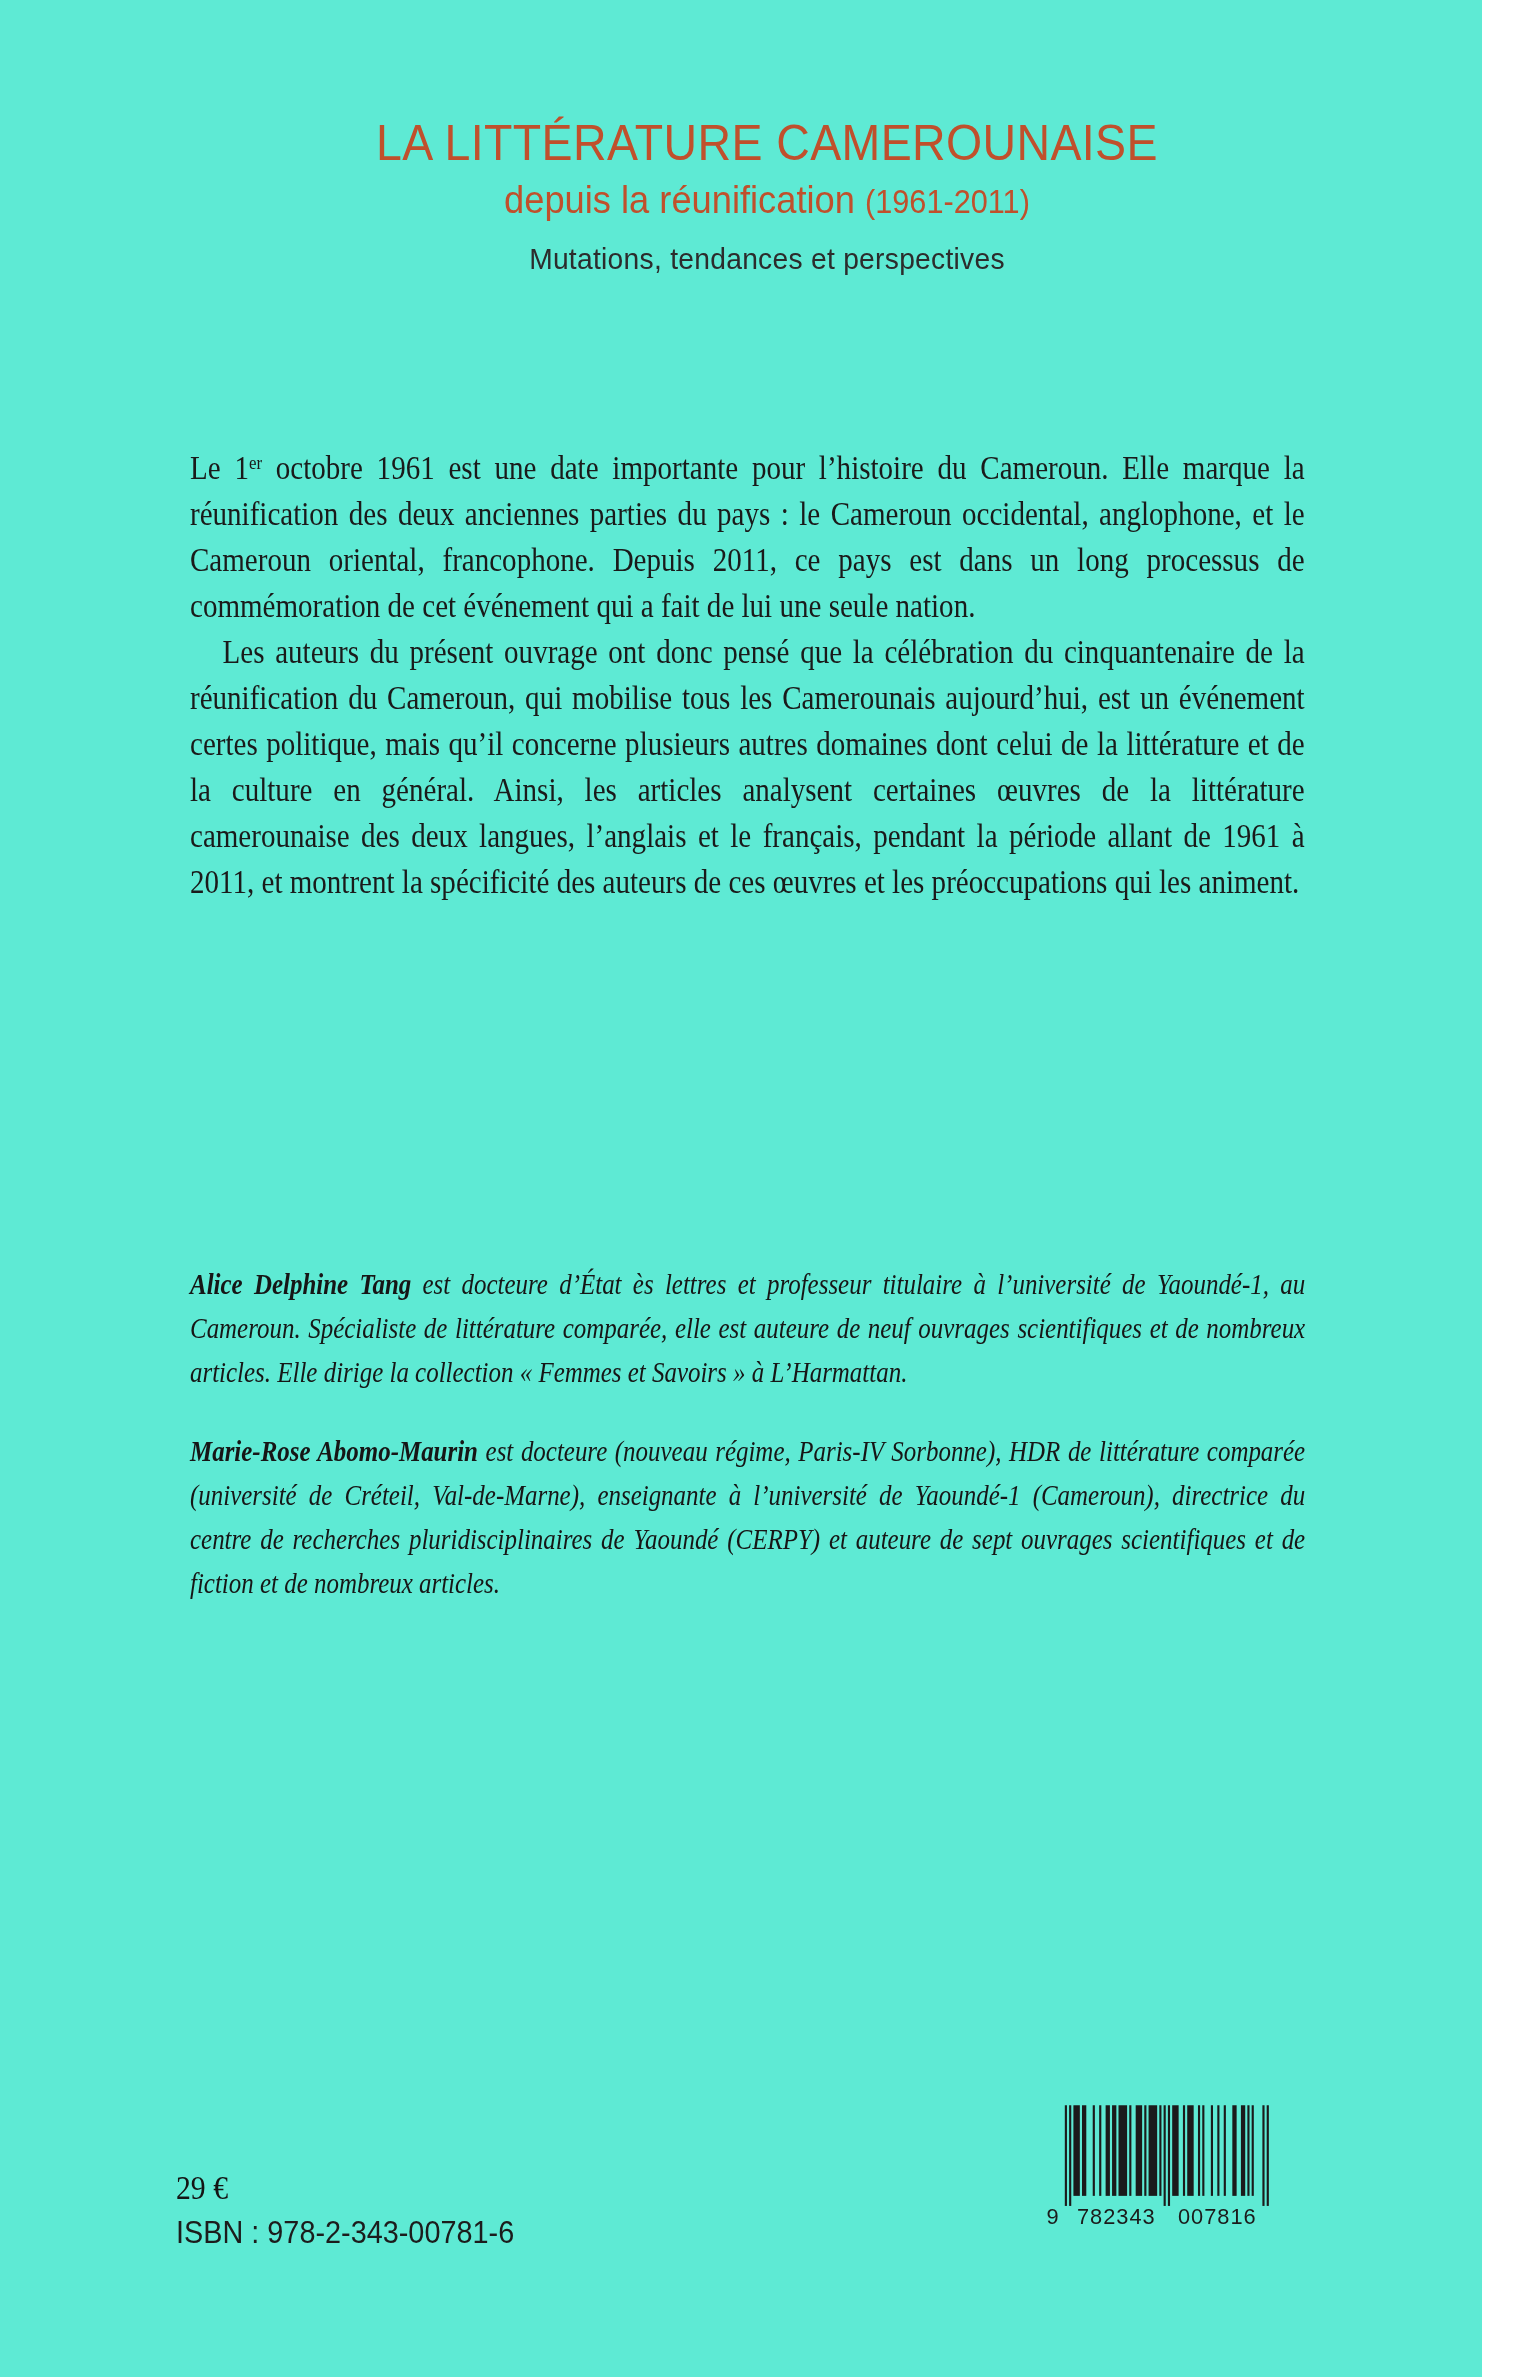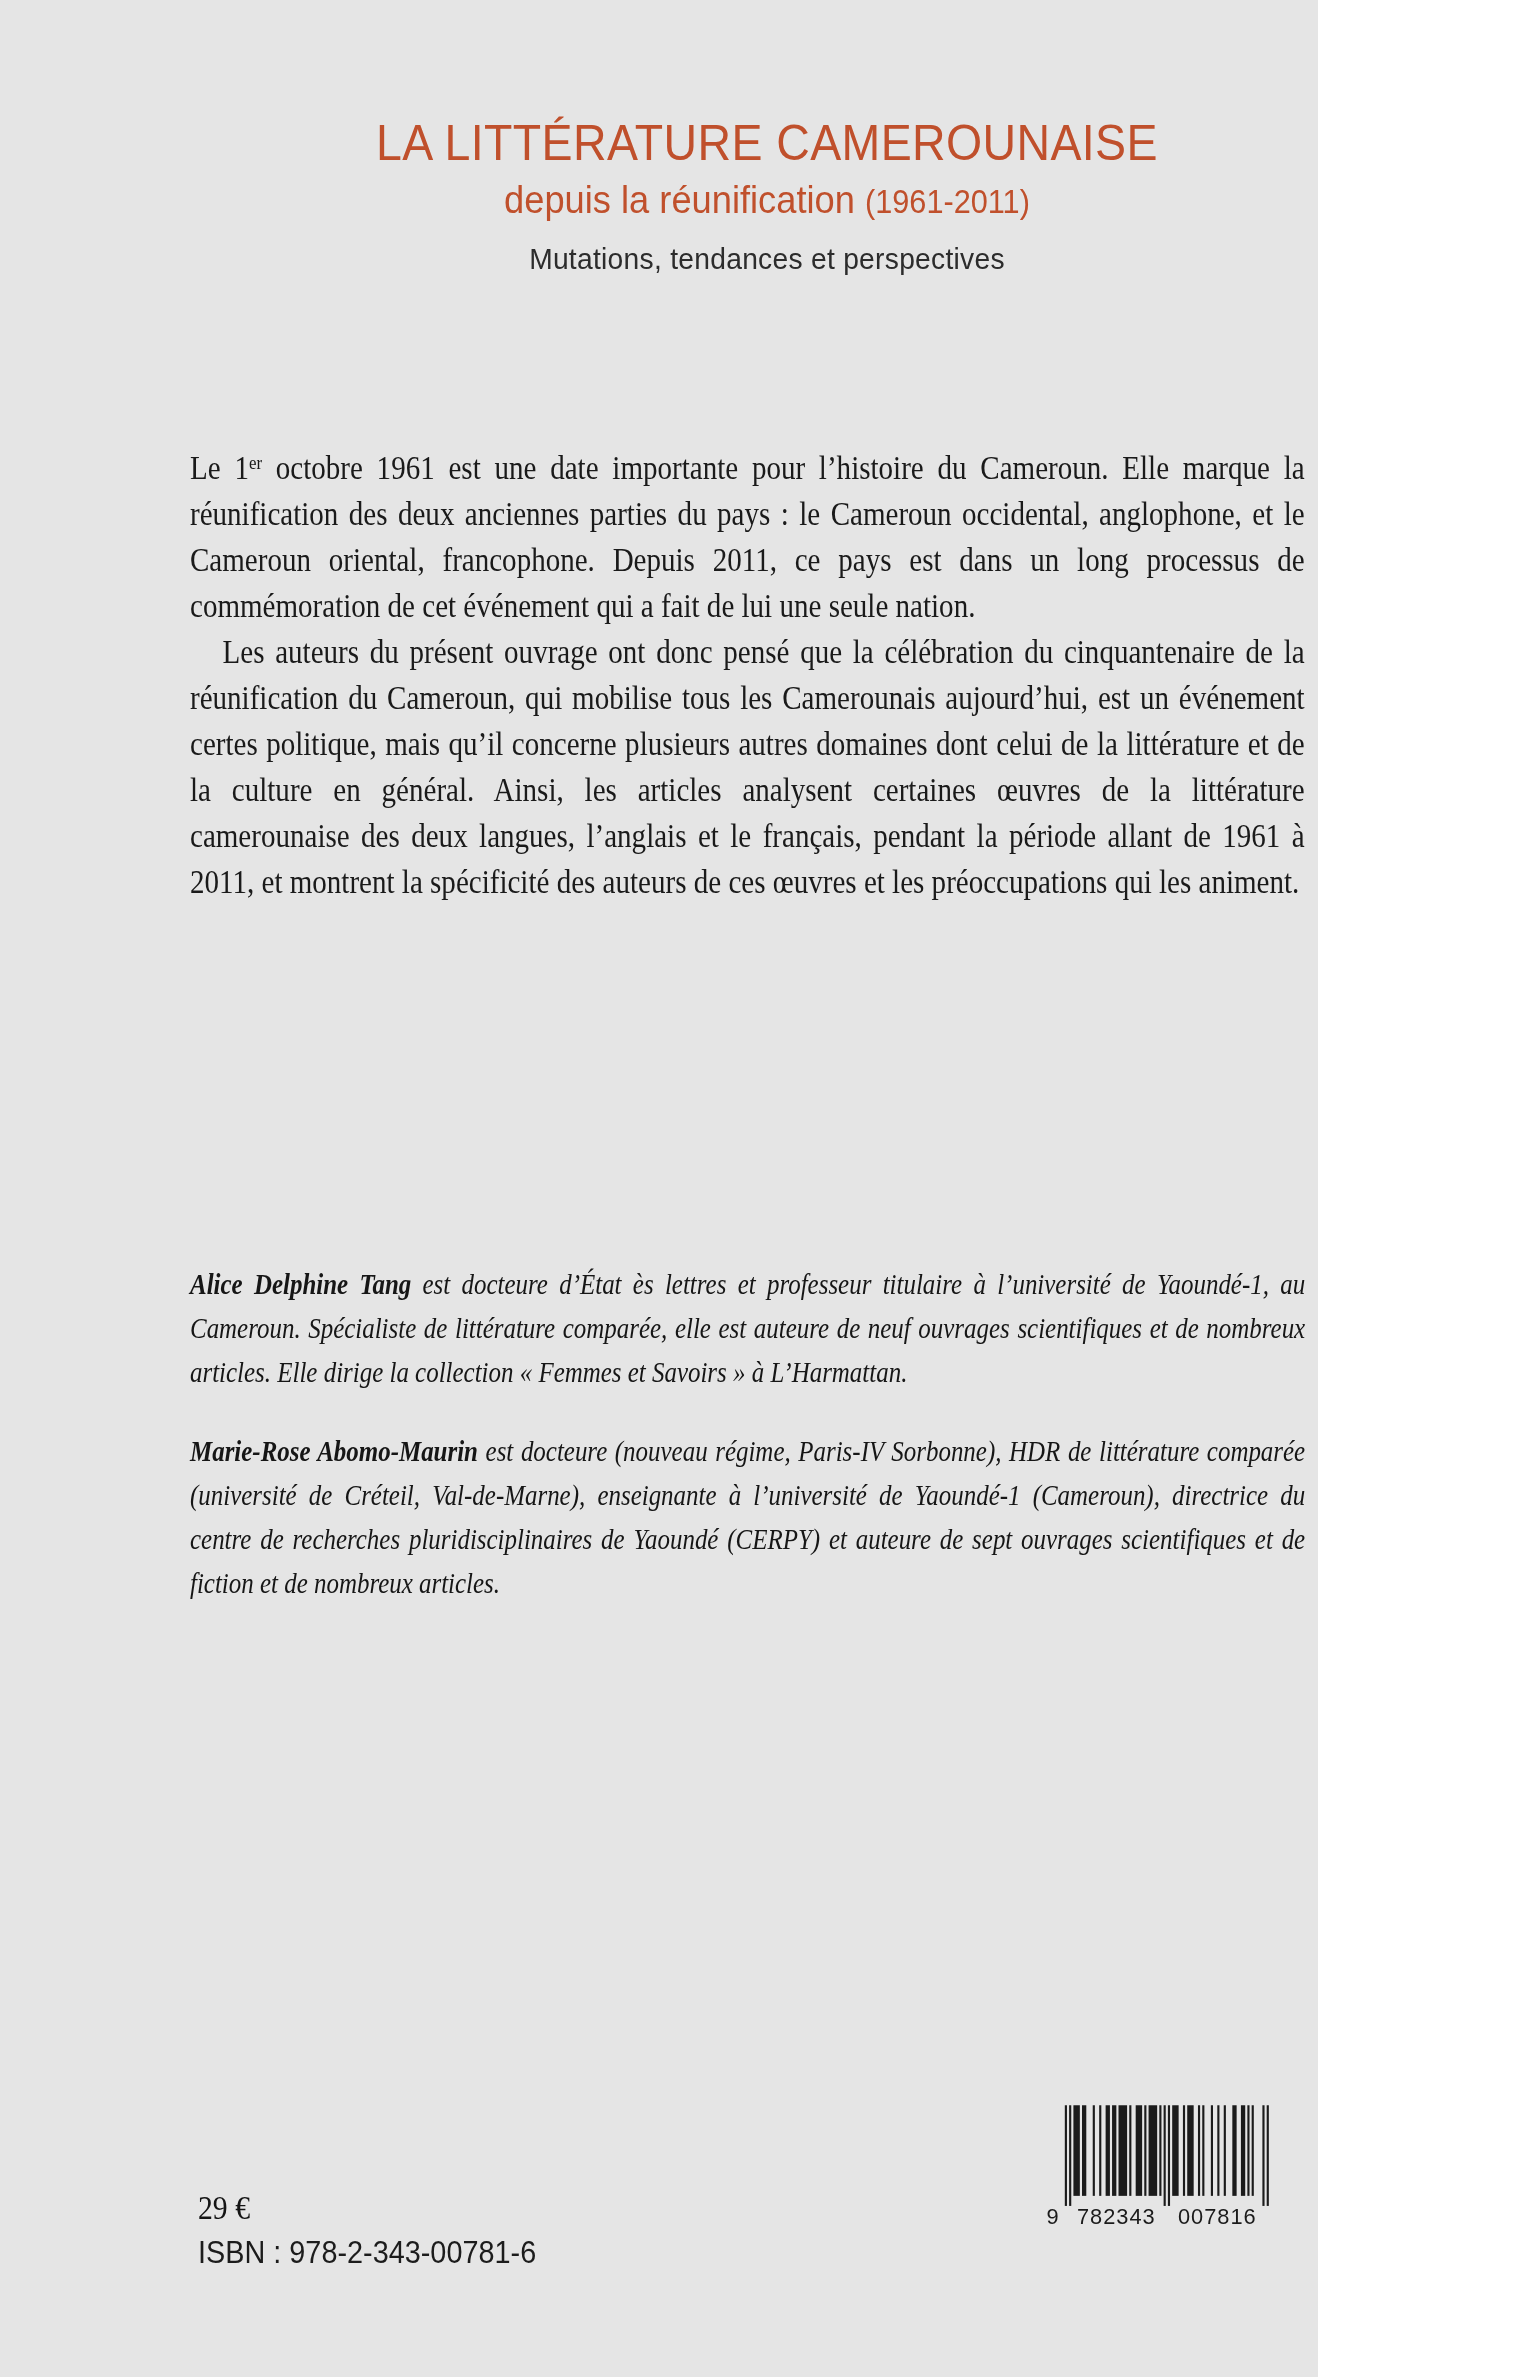--- a/index.html
+++ b/index.html
@@ -4,23 +4,23 @@
 <title>La littérature camerounaise — quatrième de couverture</title>
 <style>
   html, body {
     margin: 0;
     padding: 0;
     background: #ffffff;
   }
 
   #page {
     position: relative;
-    width: 1318px;
+    width: 1482px;
     height: 2377px;
-    background: #e5e5e5;
+    background: #5eead4;
     overflow: hidden;
     font-family: "Liberation Serif", "DejaVu Serif", serif;
     -webkit-font-smoothing: antialiased;
   }
 
   
   .title-block {
     position: absolute;
     left: 0;
     top: 117px;
@@ -125,23 +125,22 @@
   }
 
   .bio .name {
     font-weight: 700;
     font-style: italic;
   }
 
   
   .footer-left {
     position: absolute;
-    left: 198px;
+    left: 176px;
     top: 2168px;
-    margin-top: 20px;
   }
 
   .price {
     font-family: "Liberation Serif", "DejaVu Serif", serif;
     font-size: 33px;
     line-height: 40px;
     color: #141414;
     margin: 0;
     transform: scaleX(0.9);
     transform-origin: left center;

